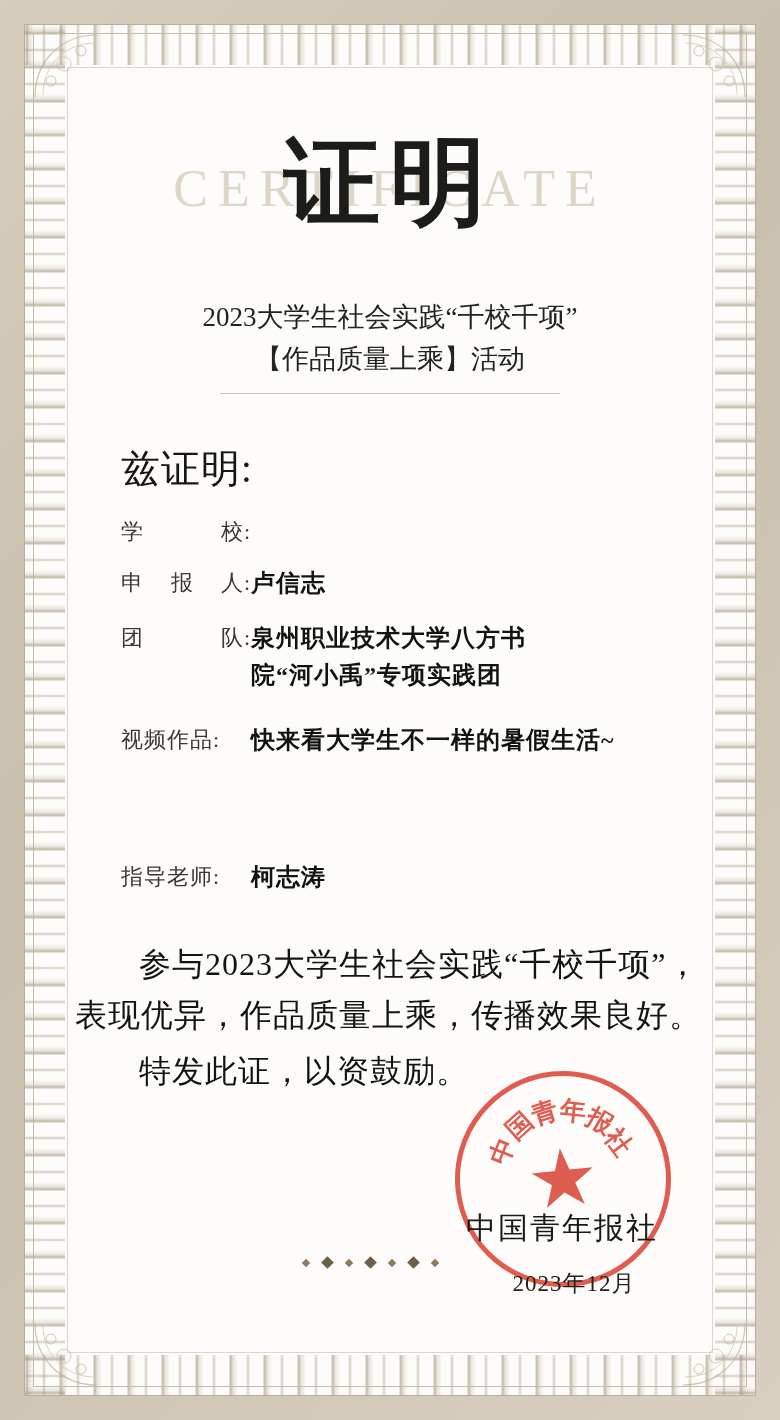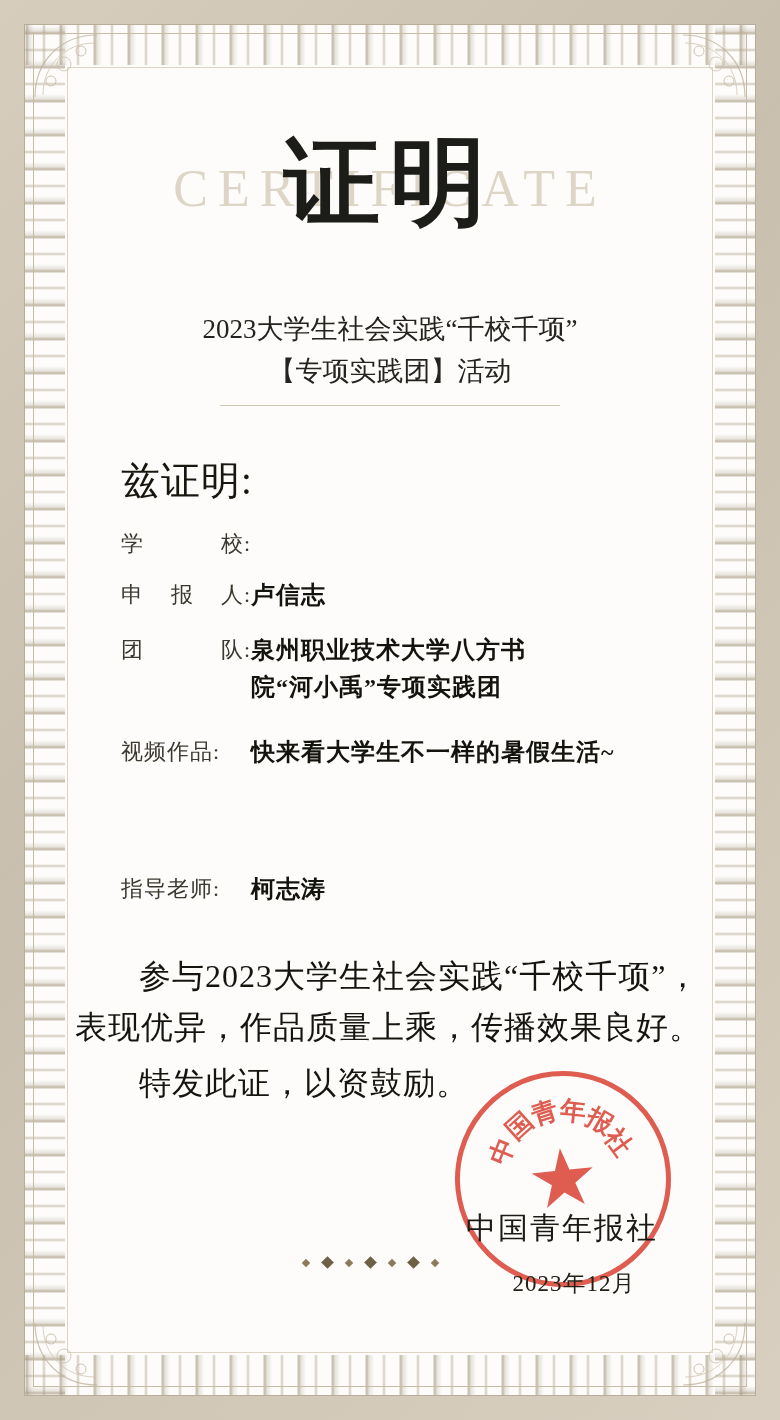--- a/index.html
+++ b/index.html
@@ -128,21 +128,21 @@
     letter-spacing: 10px;
     color: #1c1c18;
     line-height: 1.25;
   }
 
   .subtitle {
     text-align: center;
     font-size: 27px;
     color: #23231f;
     line-height: 1.55;
-    margin-top: 26px;
+    margin-top: 14px;
     font-family: "Liberation Serif", serif;
   }
   .sub-divider {
     width: 340px;
     height: 1px;
     background: #cfc5b1;
     margin: 12px auto 0 auto;
   }
 
   .lead {
@@ -320,21 +320,21 @@
 
     <div class="content">
 
       <div class="title-wrap">
         <div class="title-ghost">CERTIFICATE</div>
         <div class="title-cn">证明</div>
       </div>
 
       <div class="subtitle">
         <div>2023大学生社会实践“千校千项”</div>
-        <div>【专项实践团】活动</div>
+        <div>【作品质量上乘】活动</div>
       </div>
       <div class="sub-divider"></div>
 
       <div class="lead">兹证明:</div>
 
       <div class="field-list">
 
         <div class="field-row">
           <div class="field-label spread">
             <span>学</span>

